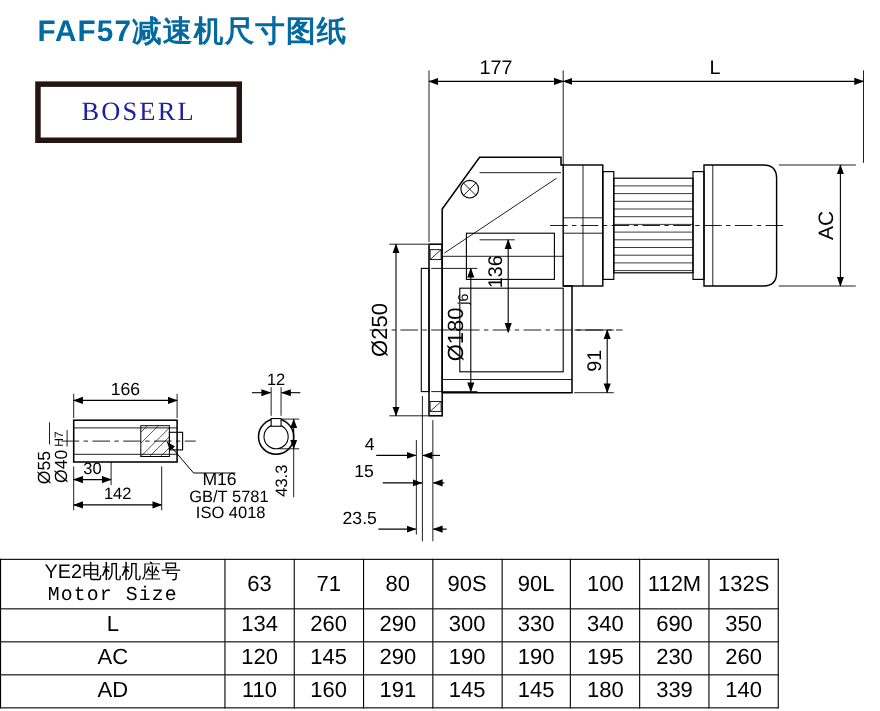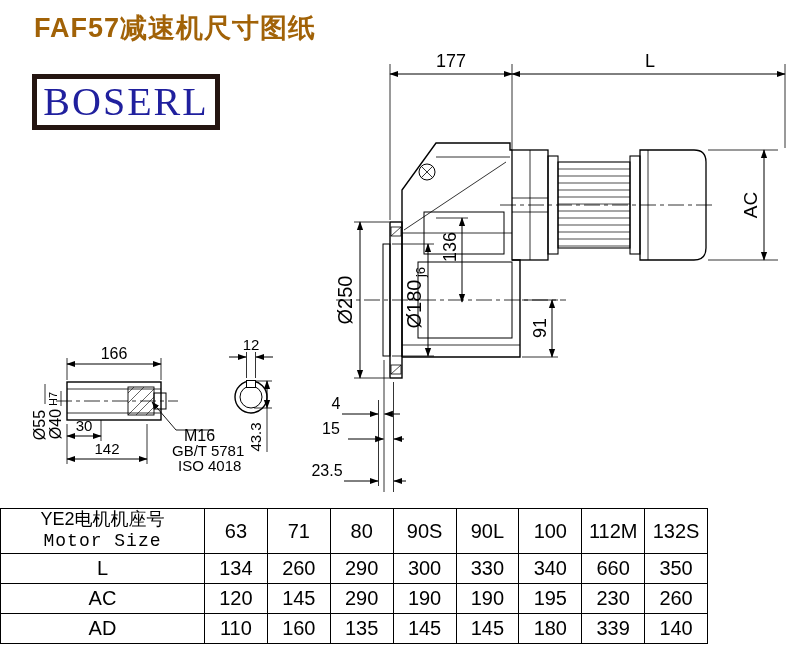--- a/index.html
+++ b/index.html
@@ -1,22 +1,22 @@
 <!DOCTYPE html>
 <html><head>
 <meta charset="utf-8">
 <style>
   html,body{margin:0;padding:0;background:#fff;}
   .page{position:relative;width:800px;height:646px;background:#fff;overflow:hidden;
         font-family:"Liberation Sans",sans-serif;color:#000;}
   .title{position:absolute;left:34px;top:10px;font-size:27px;font-weight:bold;
-         color:#a16207;letter-spacing:1px;white-space:nowrap;}
+         color:#0369a1;letter-spacing:1px;white-space:nowrap;}
   .logo{position:absolute;left:32px;top:74px;width:178px;height:46px;
         border:5px solid #241511;background:#fff;display:flex;align-items:center;justify-content:center;}
-  .logo span{font-family:"Liberation Serif",serif;font-size:40px;color:#20209e;
+  .logo span{font-family:"Liberation Serif",serif;font-size:24px;color:#20209e;
              letter-spacing:2px;line-height:1;}
   svg.drawing{position:absolute;left:0;top:0;}
   svg text{fill:#000;font-family:"Liberation Sans",sans-serif;}
   table.dims{position:absolute;left:0;top:508px;width:708px;border-collapse:collapse;
              table-layout:fixed;background:#fff;}
   table.dims th,table.dims td{border:1.6px solid #000;text-align:center;vertical-align:middle;
              font-weight:normal;padding:0;font-size:20px;color:#000;}
   table.dims tr.hdr th{height:44px;}
   table.dims tr.row th,table.dims tr.row td{height:29px;}
   .hdr1{font-size:18px;line-height:1.2;}
@@ -220,39 +220,39 @@
         <th>132S</th>
       </tr>
       <tr class="row">
         <th>L</th>
         <td>134</td>
         <td>260</td>
         <td>290</td>
         <td>300</td>
         <td>330</td>
         <td>340</td>
-        <td>660</td>
+        <td>690</td>
         <td>350</td>
       </tr>
       <tr class="row">
         <th>AC</th>
         <td>120</td>
         <td>145</td>
         <td>290</td>
         <td>190</td>
         <td>190</td>
         <td>195</td>
         <td>230</td>
         <td>260</td>
       </tr>
       <tr class="row">
         <th>AD</th>
         <td>110</td>
         <td>160</td>
-        <td>135</td>
+        <td>191</td>
         <td>145</td>
         <td>145</td>
         <td>180</td>
         <td>339</td>
         <td>140</td>
       </tr>
     </tbody>
   </table>
 
 </div>

